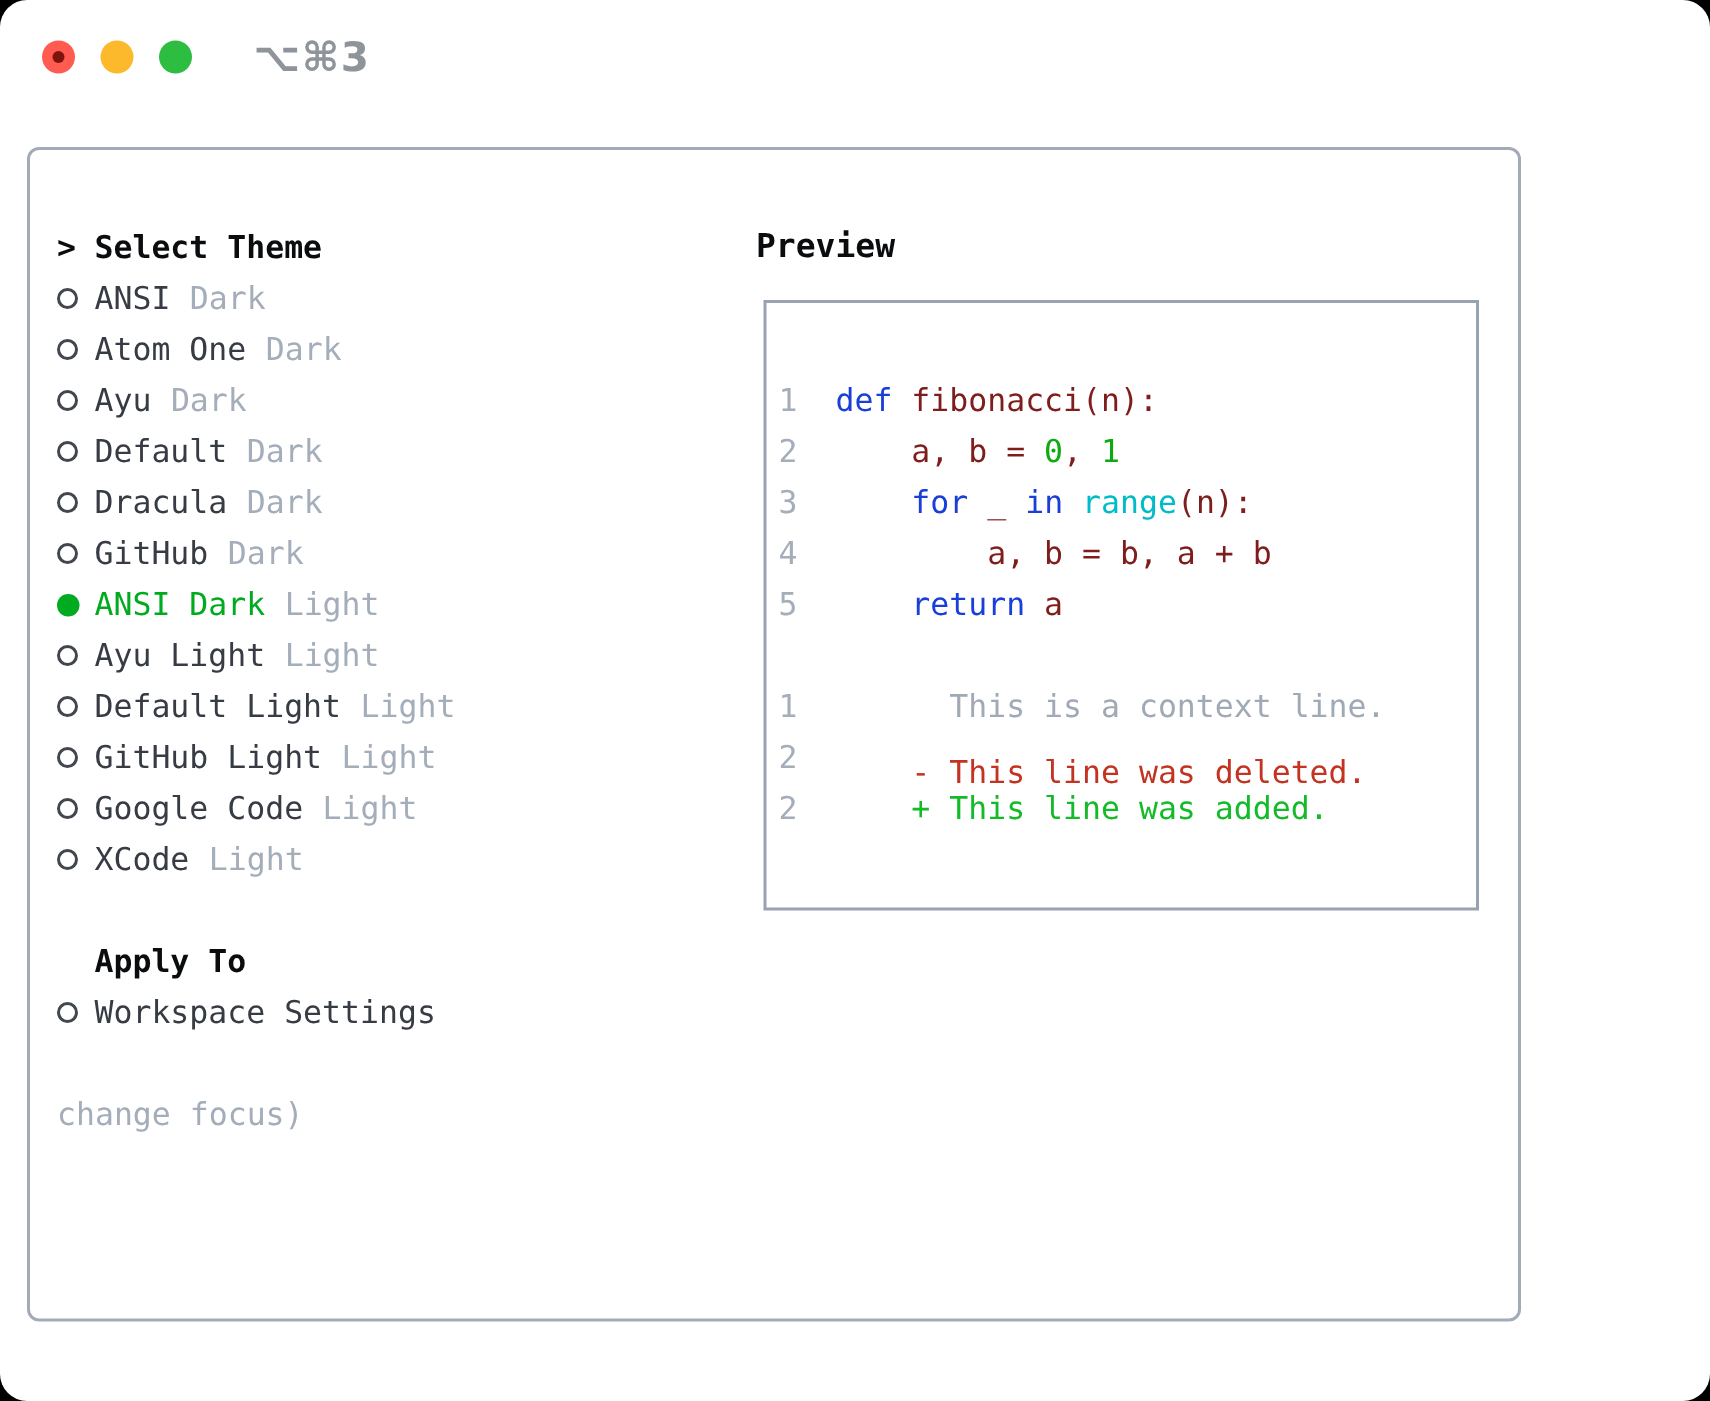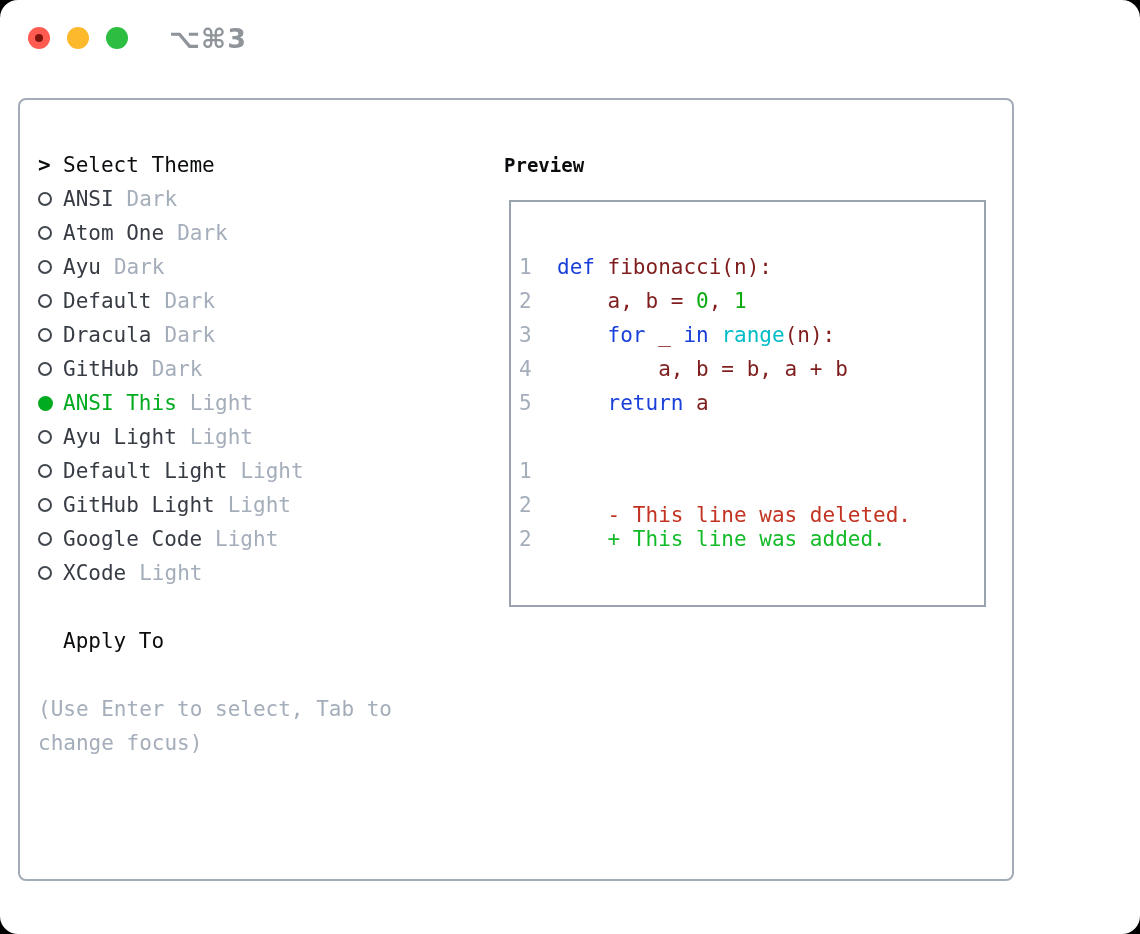--- a/index.html
+++ b/index.html
@@ -32,28 +32,28 @@
   }
   .rows{position:absolute;left:18px;top:48px;font-size:21px;color:#373c44;}
   .row{height:34px;display:flex;align-items:center;white-space:pre;}
   .marker{width:25px;display:flex;align-items:center;flex:none;}
   .radio{
     width:14px;height:14px;border-radius:50%;
     border:2px solid #42474f;box-sizing:border-box;
   }
   .radio.filled{background:#00ab1f;border:none;width:15px;height:15px;}
   .prompt{color:#0a0c0e;font-weight:bold;}
-  .hdr{color:#0a0c0e;font-weight:normal;}
+  .hdr{color:#0a0c0e;font-weight:bold;}
   .tag{color:#a4adba;margin-left:13px;}
   .row.sel .name{color:#00ab1f;}
   .hint{color:#a4adba;}
   
   .preview-header{
     position:absolute;left:484px;top:48px;height:34px;line-height:34px;
-    font-size:19px;font-weight:bold;color:#0a0c0e;
+    font-size:22px;font-weight:bold;color:#0a0c0e;
   }
   .preview-box{
     position:absolute;left:489px;top:100px;width:477px;height:407px;
     box-sizing:border-box;border:2px solid #99a3af;background:#fff;
     padding:48px 0 0 8px;overflow:hidden;
   }
   .cline{height:34px;display:flex;align-items:center;font-size:21px;white-space:pre;}
   .gut{width:38px;flex:none;color:#a4adba;}
   .kw{color:#1a3fd9;}
   .plain{color:#7f1d1d;}
@@ -111,21 +111,21 @@
         <span class="name">Dracula</span>
         <span class="tag">Dark</span>
       </div>
       <div class="row">
         <span class="marker"><span class="radio"></span></span>
         <span class="name">GitHub</span>
         <span class="tag">Dark</span>
       </div>
       <div class="row sel">
         <span class="marker"><span class="radio filled"></span></span>
-        <span class="name">ANSI This</span>
+        <span class="name">ANSI Dark</span>
         <span class="tag">Light</span>
       </div>
       <div class="row">
         <span class="marker"><span class="radio"></span></span>
         <span class="name">Ayu Light</span>
         <span class="tag">Light</span>
       </div>
       <div class="row">
         <span class="marker"><span class="radio"></span></span>
         <span class="name">Default Light</span>
@@ -146,24 +146,27 @@
         <span class="name">XCode</span>
         <span class="tag">Light</span>
       </div>
 
       <div class="row"></div>
 
       <div class="row">
         <span class="marker"></span>
         <span class="hdr">Apply To</span>
       </div>
+      <div class="row">
+        <span class="marker"><span class="radio"></span></span>
+        <span class="name">Workspace Settings</span>
+      </div>
 
       <div class="row"></div>
 
-      <div class="row hint">(Use Enter to select, Tab to</div>
       <div class="row hint">change focus)</div>
     </div>
 
     <div class="preview-header">Preview</div>
 
     <div class="preview-box">
 
       <div class="cline">
         <span class="gut">1</span><span class="kw">def </span><span class="plain">fibonacci(n):</span>
       </div>
@@ -176,21 +179,21 @@
       <div class="cline">
         <span class="gut">4</span><span class="plain">        a, b = b, a + b</span>
       </div>
       <div class="cline">
         <span class="gut">5</span><span class="plain">    </span><span class="kw">return</span><span class="plain"> a</span>
       </div>
 
       <div class="cline"></div>
 
       <div class="cline">
-        <span class="gut">1</span>
+        <span class="gut">1</span><span class="ctx">      This is a context line.</span>
       </div>
       <div class="cline">
         <span class="gut">2</span><span class="del">    - This line was deleted.</span>
       </div>
       <div class="cline">
         <span class="gut">2</span><span class="add">    + This line was added.</span>
       </div>
 
     </div>
 

